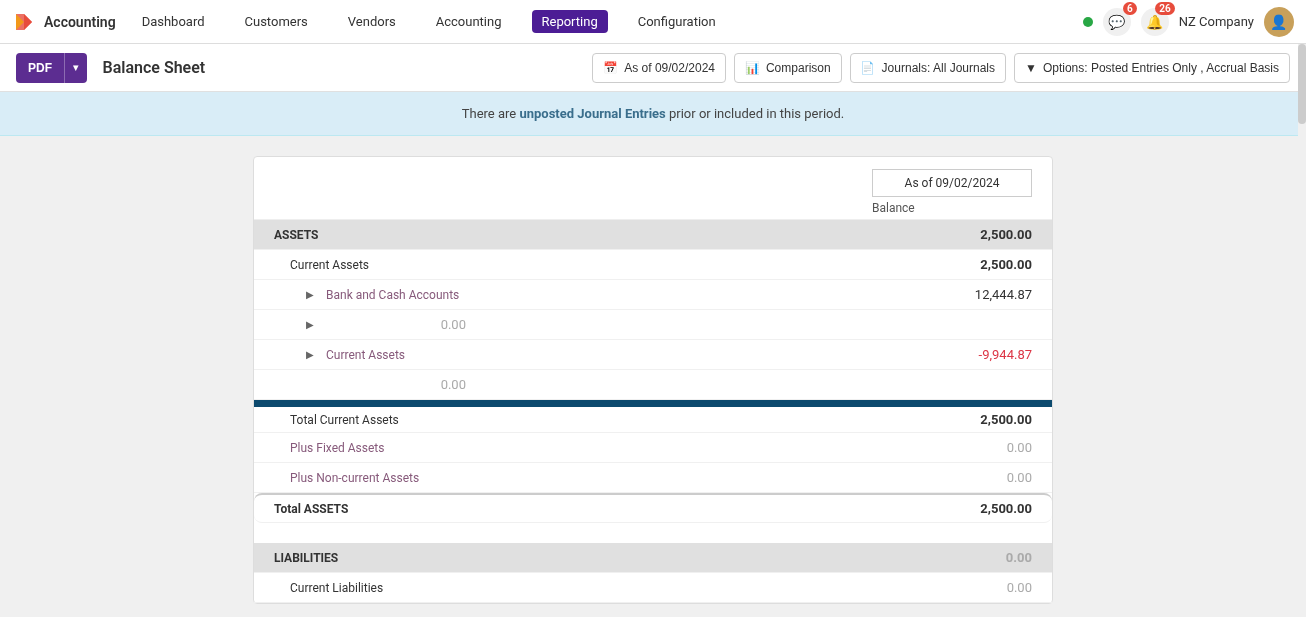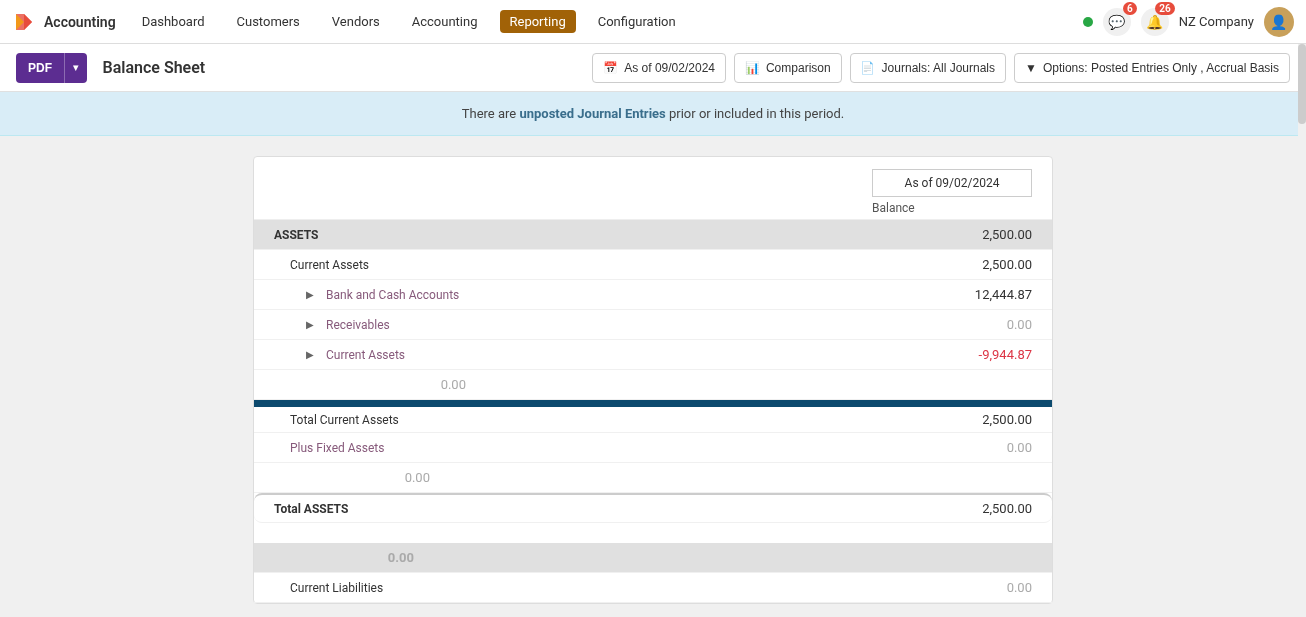--- a/index.html
+++ b/index.html
@@ -24,32 +24,32 @@
     .nav-app-name {
       font-weight: 600;
       font-size: 14px;
       color: #333;
       margin-right: 16px;
     }
     .nav-links {
       display: flex;
       align-items: center;
       flex: 1;
-      gap: 12px;
+      gap: 20px;
     }
     .nav-link {
       padding: 4px 10px;
       color: #333;
       text-decoration: none;
       font-size: 13px;
       border-radius: 4px;
       cursor: pointer;
     }
     .nav-link.active {
-      background: #a16207;
+      background: #4c1d95;
       color: #fff;
     }
     .nav-right {
       display: flex;
       align-items: center;
       gap: 10px;
       margin-left: auto;
     }
     .nav-status-dot {
       width: 10px;
@@ -244,21 +244,21 @@
       font-size: 12px;
     }
     .row-label.link { color: #875a7b; cursor: pointer; }
     .row-value {
       min-width: 140px;
       text-align: right;
       font-size: 13px;
     }
     .row-value.negative { color: #dc3545; }
     .row-value.muted { color: #aaa; }
-    .row-value.bold { font-weight: 400; }
+    .row-value.bold { font-weight: 700; }
 
     
     .scrollbar-track {
       position: absolute;
       right: 0;
       top: 44px;
       width: 8px;
       height: calc(617px - 44px);
       background: #f0f0f0;
     }
@@ -362,21 +362,20 @@
         </div>
 
         <div class="report-row indented-2">
           <span class="row-expand">▶</span>
           <span class="row-label link">Bank and Cash Accounts</span>
           <span class="row-value">12,444.87</span>
         </div>
 
         <div class="report-row indented-2">
           <span class="row-expand">▶</span>
-          <span class="row-label link">Receivables</span>
           <span class="row-value muted">0.00</span>
         </div>
 
         <div class="report-row indented-2">
           <span class="row-expand">▶</span>
           <span class="row-label link">Current Assets</span>
           <span class="row-value negative">-9,944.87</span>
         </div>
 
         <div class="report-row indented-2">
@@ -388,31 +387,33 @@
           <span class="row-label">Total Current Assets</span>
           <span class="row-value bold">2,500.00</span>
         </div>
 
         <div class="report-row indented-1">
           <span class="row-label link">Plus Fixed Assets</span>
           <span class="row-value muted">0.00</span>
         </div>
 
         <div class="report-row indented-1">
+          <span class="row-label link">Plus Non-current Assets</span>
           <span class="row-value muted">0.00</span>
         </div>
 
         <div class="report-row total">
           <span class="row-label">Total ASSETS</span>
           <span class="row-value bold">2,500.00</span>
         </div>
 
         <div style="height:20px;"></div>
 
         <div class="report-row section-header">
+          <span class="row-label">LIABILITIES</span>
           <span class="row-value muted">0.00</span>
         </div>
 
         <div class="report-row indented-1">
           <span class="row-label">Current Liabilities</span>
           <span class="row-value muted">0.00</span>
         </div>
 
       </div>
     </div>

